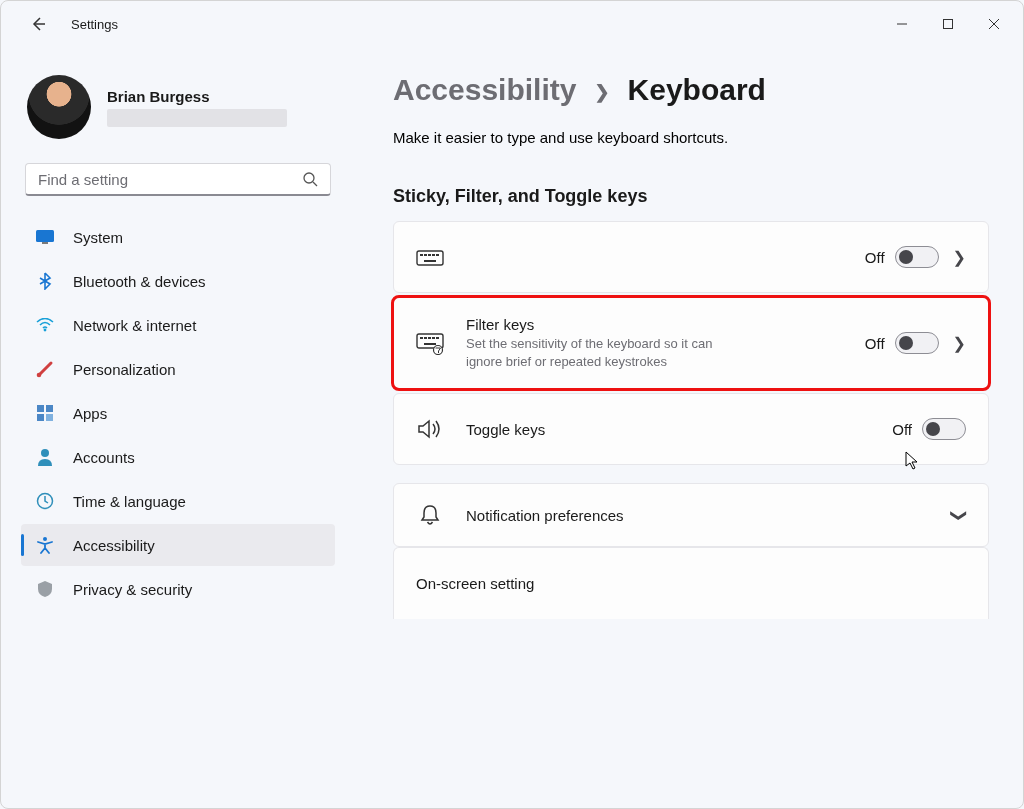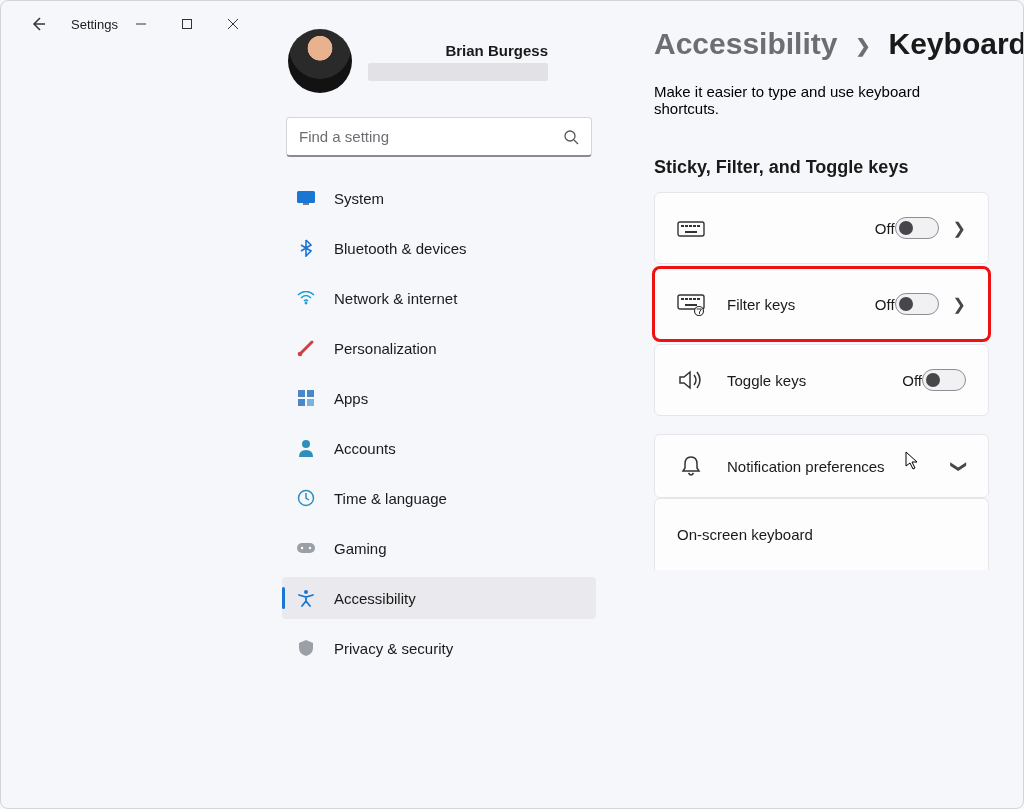--- a/index.html
+++ b/index.html
@@ -6,21 +6,21 @@
   body {
     background: #f5f7fb;
     width: 1024px;
     height: 809px;
     overflow: hidden;
     position: relative;
     color: #1a1a1a;
   }
   .window {
     width: 100%; height: 100%;
-    display: flex; flex-direction: row;
+    display: flex; flex-direction: column;
     border: 1px solid #d4d4d4;
     border-radius: 8px;
     background: #f5f7fb;
   }
   .titlebar {
     height: 46px;
     display: flex; align-items: center;
     padding: 0 6px 0 20px;
   }
   .back-btn {
@@ -31,39 +31,39 @@
   .win-controls { margin-left:auto; display:flex; }
   .win-btn { width:46px; height:32px; display:flex; align-items:center; justify-content:center; cursor:pointer; }
   .body { flex:1; display:flex; overflow:hidden; }
   .sidebar { width: 342px; padding: 18px 8px 0 20px; overflow:hidden; }
   .profile { display:flex; align-items:center; gap:16px; margin: 10px 6px 24px 6px; }
   .avatar {
     width:64px; height:64px; border-radius:50%;
     background: radial-gradient(circle at 50% 30%, #e7b28d 0 22%, #2a2a2a 23% 55%, #121212 56% 100%);
     position:relative; overflow:hidden;
   }
-  .profile-text { display:flex; flex-direction:column;text-align:right; }
+  .profile-text { display:flex; flex-direction:column; }
   .profile-name { font-size:15px; font-weight:600; }
   .profile-sub { width:180px; height:18px; background:#e2e2e6; margin-top:4px; border-radius:2px; }
   .search {
     margin: 6px 4px 20px 4px;
-    height: 40px;
+    height: 33px;
     background:#ffffff;
     border:1px solid #d6d6da;
     border-bottom:2px solid #8a8a92;
     border-radius:4px;
     display:flex; align-items:center;
     padding:0 8px 0 12px;
   }
   .search input {
     flex:1; border:none; outline:none; font-size:15px; background:transparent; color:#333;
   }
   .search input::placeholder { color:#6d6d73; }
   .search .sicon { width:24px; height:24px; display:flex; align-items:center; justify-content:center; }
-  .nav { display:flex; flex-direction:column; gap:8px; margin-top:6px; }
+  .nav { display:flex; flex-direction:column; gap:2px; margin-top:6px; }
   .nav-item {
     display:flex; align-items:center; gap:18px;
     height:42px; padding:0 12px 0 14px;
     border-radius:4px; cursor:pointer;
     font-size:15px; color:#1a1a1a;
     position:relative;
   }
   .nav-item.selected { background:#eaeaee; }
   .nav-item.selected::before {
     content:""; position:absolute; left:0; top:10px; bottom:10px; width:3px;
@@ -90,21 +90,21 @@
     min-height:72px;
     cursor:pointer;
     position:relative;
   }
   .card.highlight { outline:3px solid #e11; outline-offset:-1px; }
   .card-icon { width:36px; display:flex; align-items:center; justify-content:center; color:#333; }
   .card-text { margin-left:18px; max-width:280px; }
   .card-title { font-size:15px; color:#1a1a1a; }
   .card-desc { font-size:13px; color:#6d6d73; margin-top:2px; line-height:1.35; }
   .card-ctrl { margin-left:auto; display:flex; align-items:center; gap:14px; }
-  .toggle-wrap { display:flex; align-items:center; }
+  .toggle-wrap { display:flex; align-items:center; gap:10px; }
   .toggle-label { font-size:15px; }
   .toggle {
     width:44px; height:22px; border-radius:11px; background:#f1f1f4;
     border:1px solid #8d8d94; position:relative; cursor:pointer;
   }
   .toggle .knob {
     width:14px; height:14px; border-radius:50%; background:#46464b;
     position:absolute; left:3px; top:3px;
   }
   .chevron-r { color:#46464b; font-size:16px; }
@@ -225,30 +225,20 @@
         </div>
         <div class="nav-item">
           <span class="nav-icon">
               <svg width="18" height="18" viewBox="0 0 18 18">
                 <circle cx="9" cy="9" r="7.5" fill="none" stroke="#2f8fba" stroke-width="1.5"></circle>
                 <path d="M9 4 V9 L12 11" stroke="#2f8fba" stroke-width="1.5" fill="none"></path>
               </svg>
             </span>
           <span>Time &amp; language</span>
         </div>
-        <div class="nav-item">
-          <span class="nav-icon">
-              <svg width="20" height="14" viewBox="0 0 20 14">
-                <rect x="1" y="2" width="18" height="10" rx="5" fill="#9aa0a6"></rect>
-                <circle cx="6" cy="7" r="1.2" fill="#fff"></circle>
-                <circle cx="14" cy="7" r="1.2" fill="#fff"></circle>
-              </svg>
-            </span>
-          <span>Gaming</span>
-        </div>
         <div class="nav-item selected">
           <span class="nav-icon">
               <svg width="18" height="18" viewBox="0 0 18 18">
                 <circle cx="9" cy="3" r="2" fill="#1976d2"></circle>
                 <path d="M2 6 L9 8 L16 6 M9 8 V12 M9 12 L5 17 M9 12 L13 17" stroke="#1976d2" stroke-width="1.8" fill="none" stroke-linecap="round"></path>
               </svg>
             </span>
           <span>Accessibility</span>
         </div>
         <div class="nav-item">
@@ -305,20 +295,21 @@
                 <rect x="12" y="6" width="3" height="2" fill="#333"></rect>
                 <rect x="16" y="6" width="3" height="2" fill="#333"></rect>
                 <rect x="20" y="6" width="3" height="2" fill="#333"></rect>
                 <rect x="8" y="12" width="12" height="2" fill="#333"></rect>
                 <circle cx="22" cy="19" r="4.5" fill="#fff" stroke="#333" stroke-width="1.2"></circle>
                 <path d="M19.5 17 H24.5 L22.5 20 V22" fill="none" stroke="#333" stroke-width="1"></path>
               </svg>
           </div>
           <div class="card-text">
             <div class="card-title">Filter keys</div>
+            <div class="card-desc">Set the sensitivity of the keyboard so it can ignore brief or repeated keystrokes</div>
           </div>
           <div class="card-ctrl">
             <div class="toggle-wrap">
               <span class="toggle-label">Off</span>
               <div class="toggle">
                   <div class="knob"></div>
                 </div>
             </div>
             <span class="chevron-r">❯</span>
           </div>
@@ -358,21 +349,21 @@
           <div class="card-ctrl">
             <span class="chevron-r" style="transform:rotate(90deg); display:inline-block;">❯</span>
           </div>
         </div>
       </div>
 
 
       <div class="cards">
         <div class="card" style="border-bottom:none; border-bottom-left-radius:0; border-bottom-right-radius:0;">
           <div class="card-text" style="margin-left:4px">
-            <div class="card-title">On-screen keyboard</div>
+            <div class="card-title">On-screen setting</div>
           </div>
         </div>
       </div>
 
     </div>
   </div>
 </div>
 
 <svg class="cursor-fake" viewBox="0 0 14 20">
     <path d="M1 1 L1 15 L5 12 L8 18 L10 17 L7 11 L12 11 Z" fill="#fff" stroke="#000" stroke-width="1"></path>

